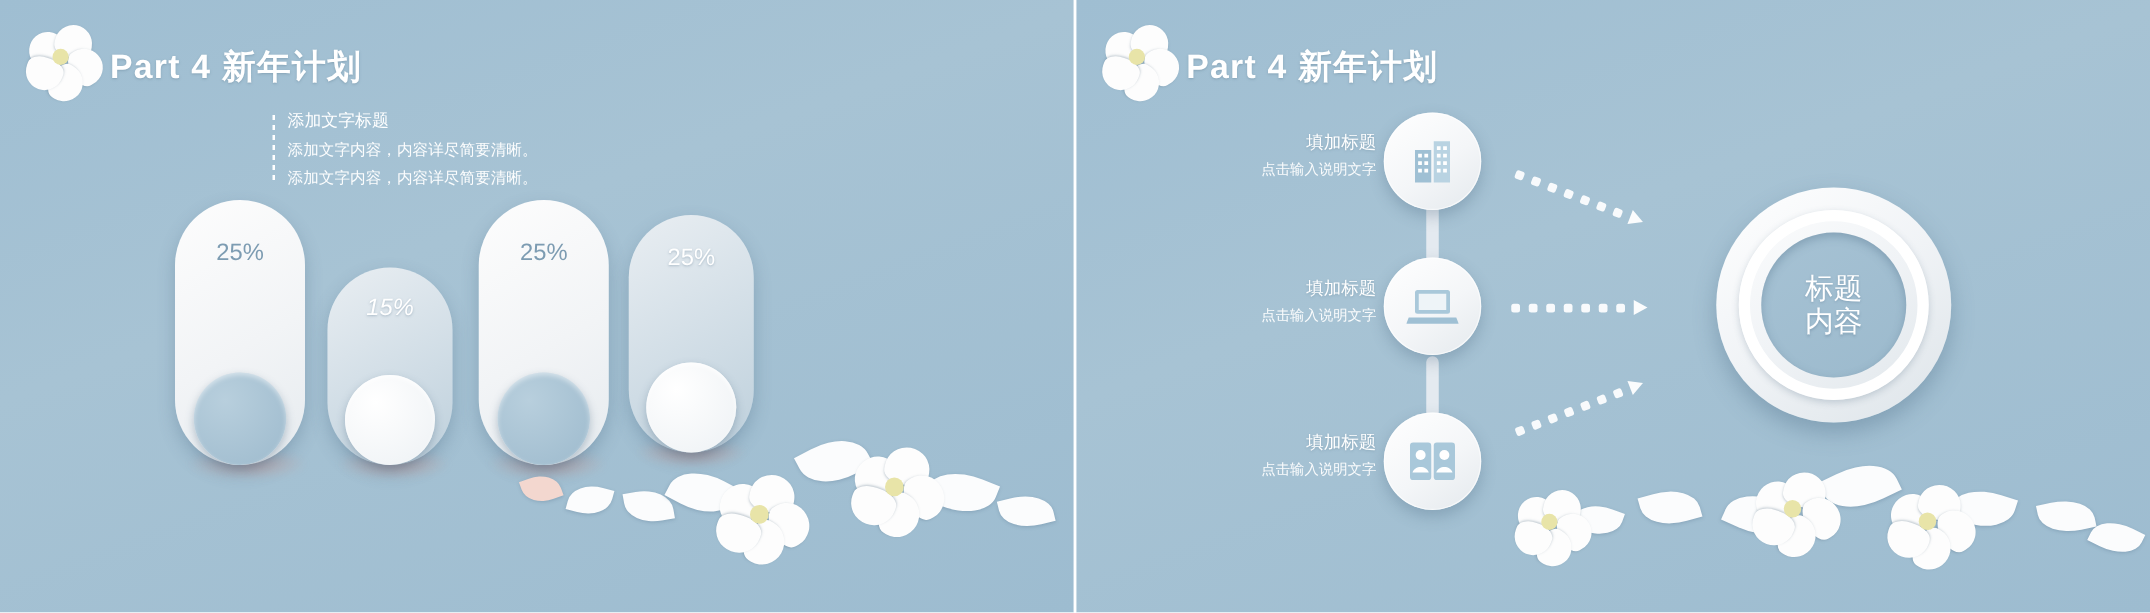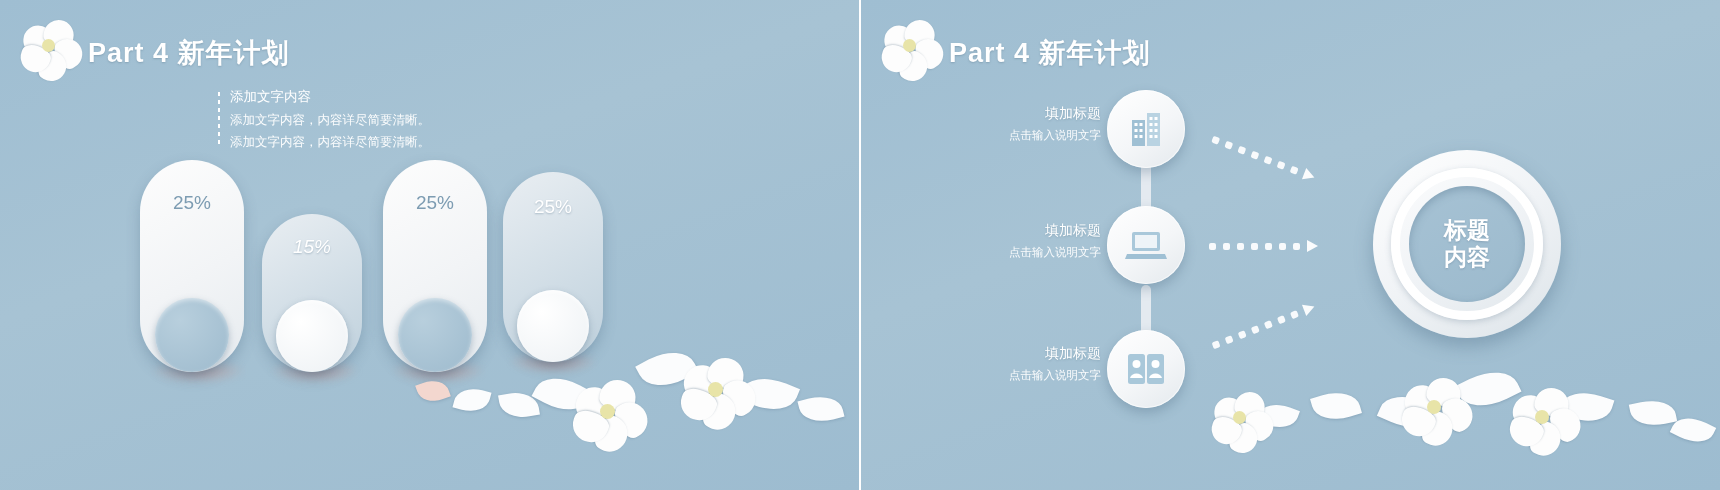--- a/index.html
+++ b/index.html
@@ -73,21 +73,21 @@
   .arrow .dot{width:7px;height:7px;border-radius:2px;background:#ffffff;margin-right:7px;opacity:.92;}
   .arrow .head{width:0;height:0;border-left:11px solid #ffffff;
     border-top:6px solid transparent;border-bottom:6px solid transparent;opacity:.95;}
   .donut{position:absolute;border-radius:50%;
     background:linear-gradient(145deg,#ffffff 0%,#f0f3f6 50%,#dde4e9 100%);
     box-shadow:0 8px 18px rgba(70,100,125,.35);}
   .donut .hole{position:absolute;border-radius:50%;
     background:linear-gradient(150deg,#a6c2d4,#9cbacd);
     box-shadow:inset 0 3px 8px rgba(70,100,125,.35);
     display:flex;flex-direction:column;align-items:center;justify-content:center;}
-  .donut .hole span{font-size:23px;color:#ffffff;font-weight:bold;line-height:1.18;
+  .donut .hole span{font-size:23px;color:#ffffff;font-weight:normal;line-height:1.18;
     text-shadow:0 1px 2px rgba(70,100,125,.3);}
   .donut .inner-ring{position:absolute;border-radius:50%;
     border:9px solid #ffffff;box-shadow:0 2px 6px rgba(70,100,125,.25);}
 
   
   .leaf{position:absolute;background:#fbfcfd;box-shadow:0 1px 3px rgba(80,110,135,.3);}
   .leaf.l1{border-radius:0 72% 0 72%;}
   .leaf.l2{border-radius:72% 0 72% 0;}
   .leaf.pinkish{background:#f3d7cf;}
 </style>
@@ -105,21 +105,21 @@
         <div class="petal" style="width:30px;height:26px;left:34px;top:20px;transform:rotate(60deg);"></div>
         <div class="petal" style="width:30px;height:26px;left:18px;top:34px;transform:rotate(120deg);"></div>
         <div class="petal" style="width:30px;height:26px;left:0px;top:26px;transform:rotate(200deg);"></div>
         <div class="core" style="width:13px;height:13px;left:22px;top:19px;"></div>
       </div>
       <div class="hdr-title">Part 4 新年计划</div>
     </div>
 
     <div class="txtblock">
       <div class="bar"></div>
-      <p class="txt-h">添加文字内容</p>
+      <p class="txt-h">添加文字标题</p>
       <p class="txt-l">添加文字内容，内容详尽简要清晰。</p>
       <p class="txt-l">添加文字内容，内容详尽简要清晰。</p>
     </div>
 
     <div class="bars">
 
       <div class="shadowpink" style="left:150px;top:358px;width:96px;height:26px;"></div>
       <div class="cap light" style="left:140px;top:160px;width:104px;height:212px;">
         <div class="pct dark" style="top:32px;">25%</div>
       </div>

